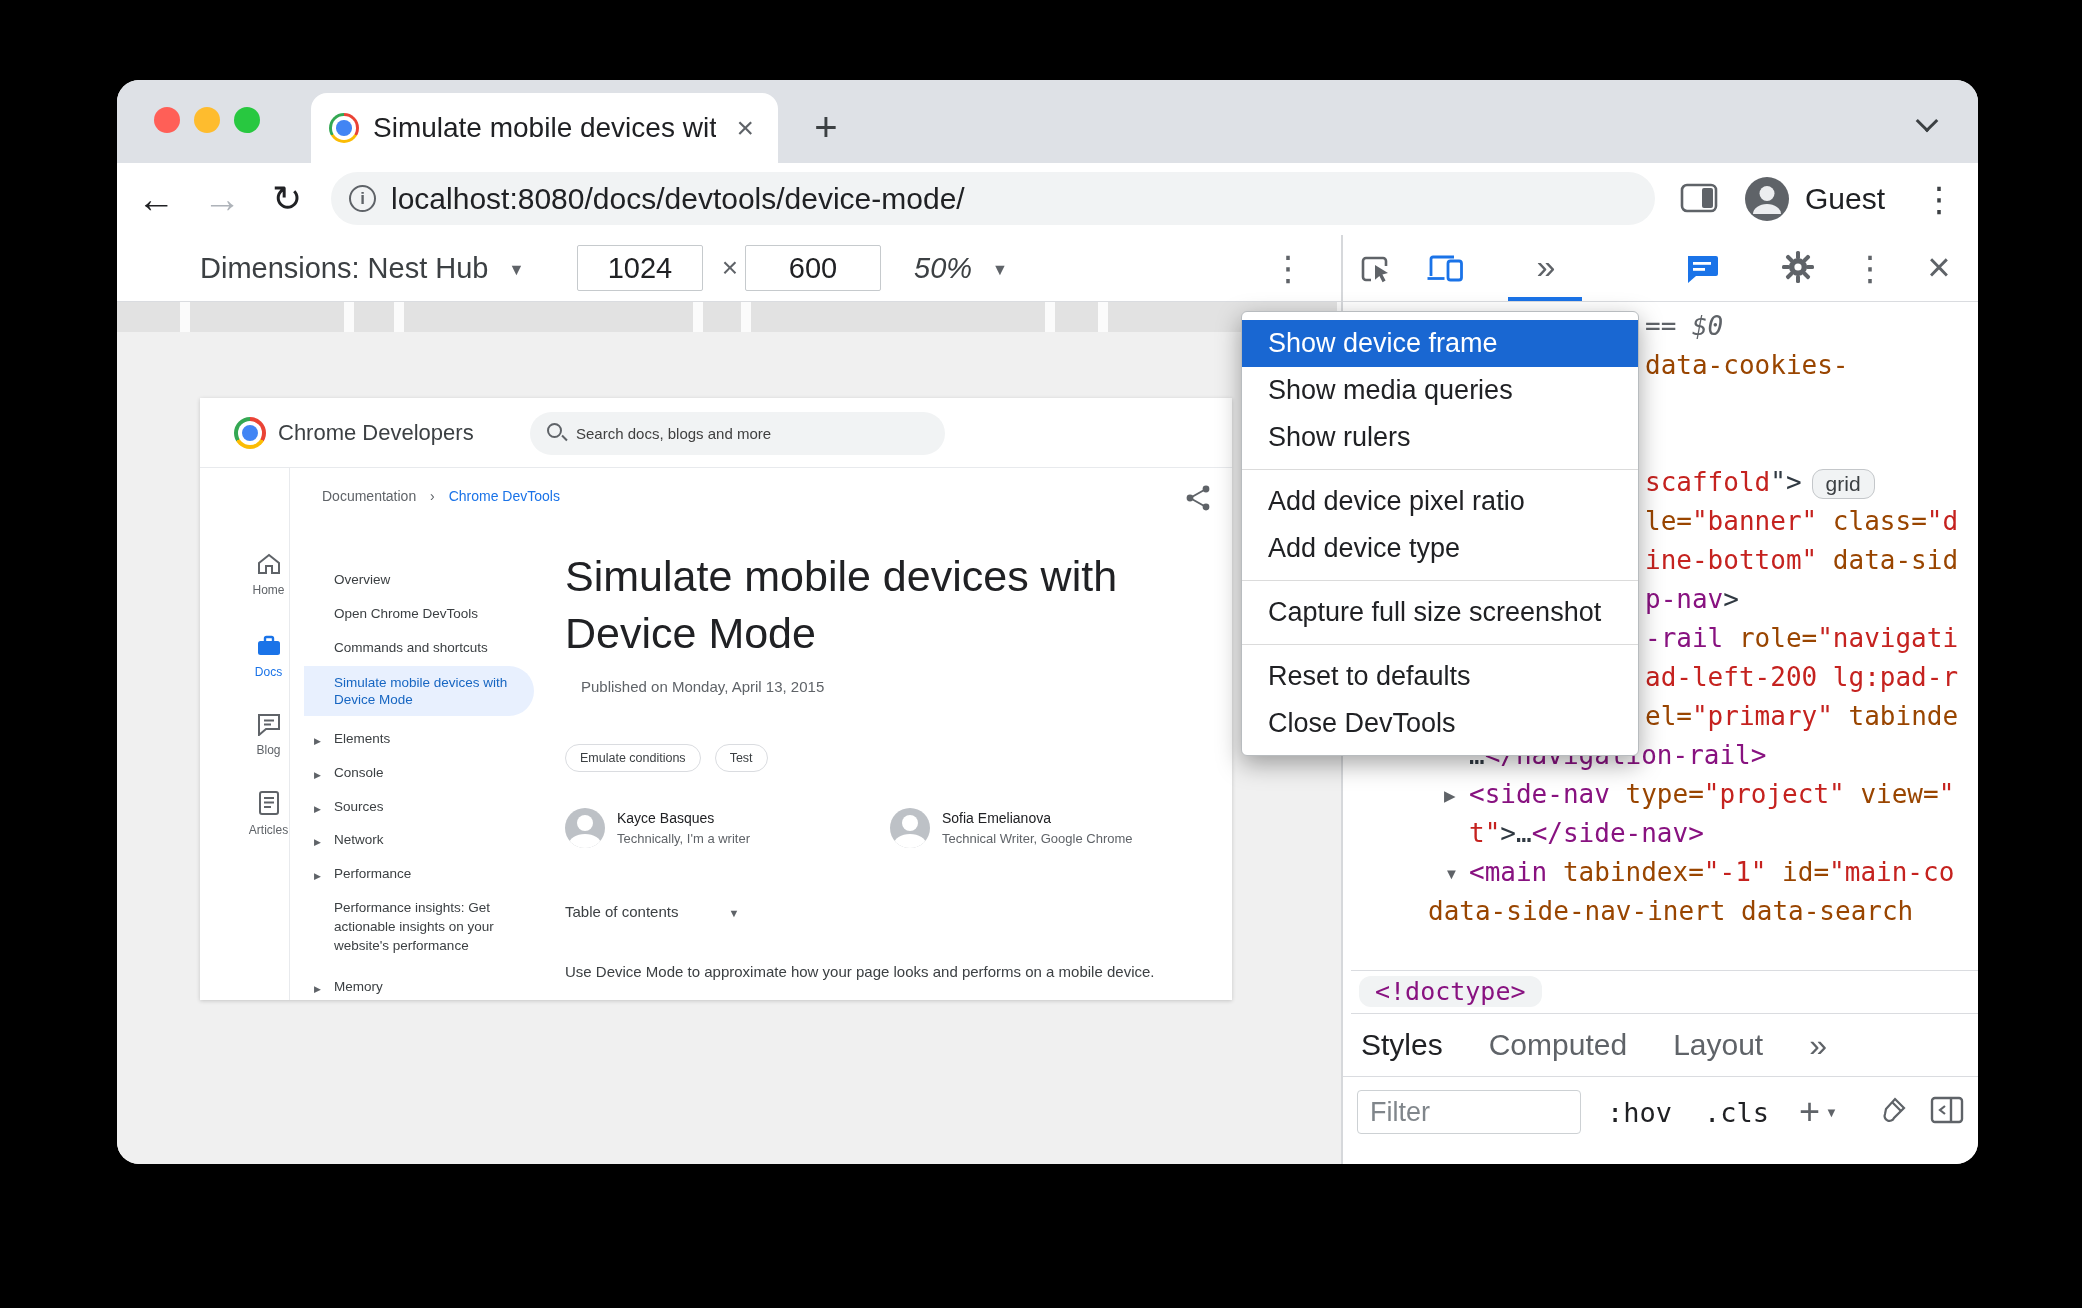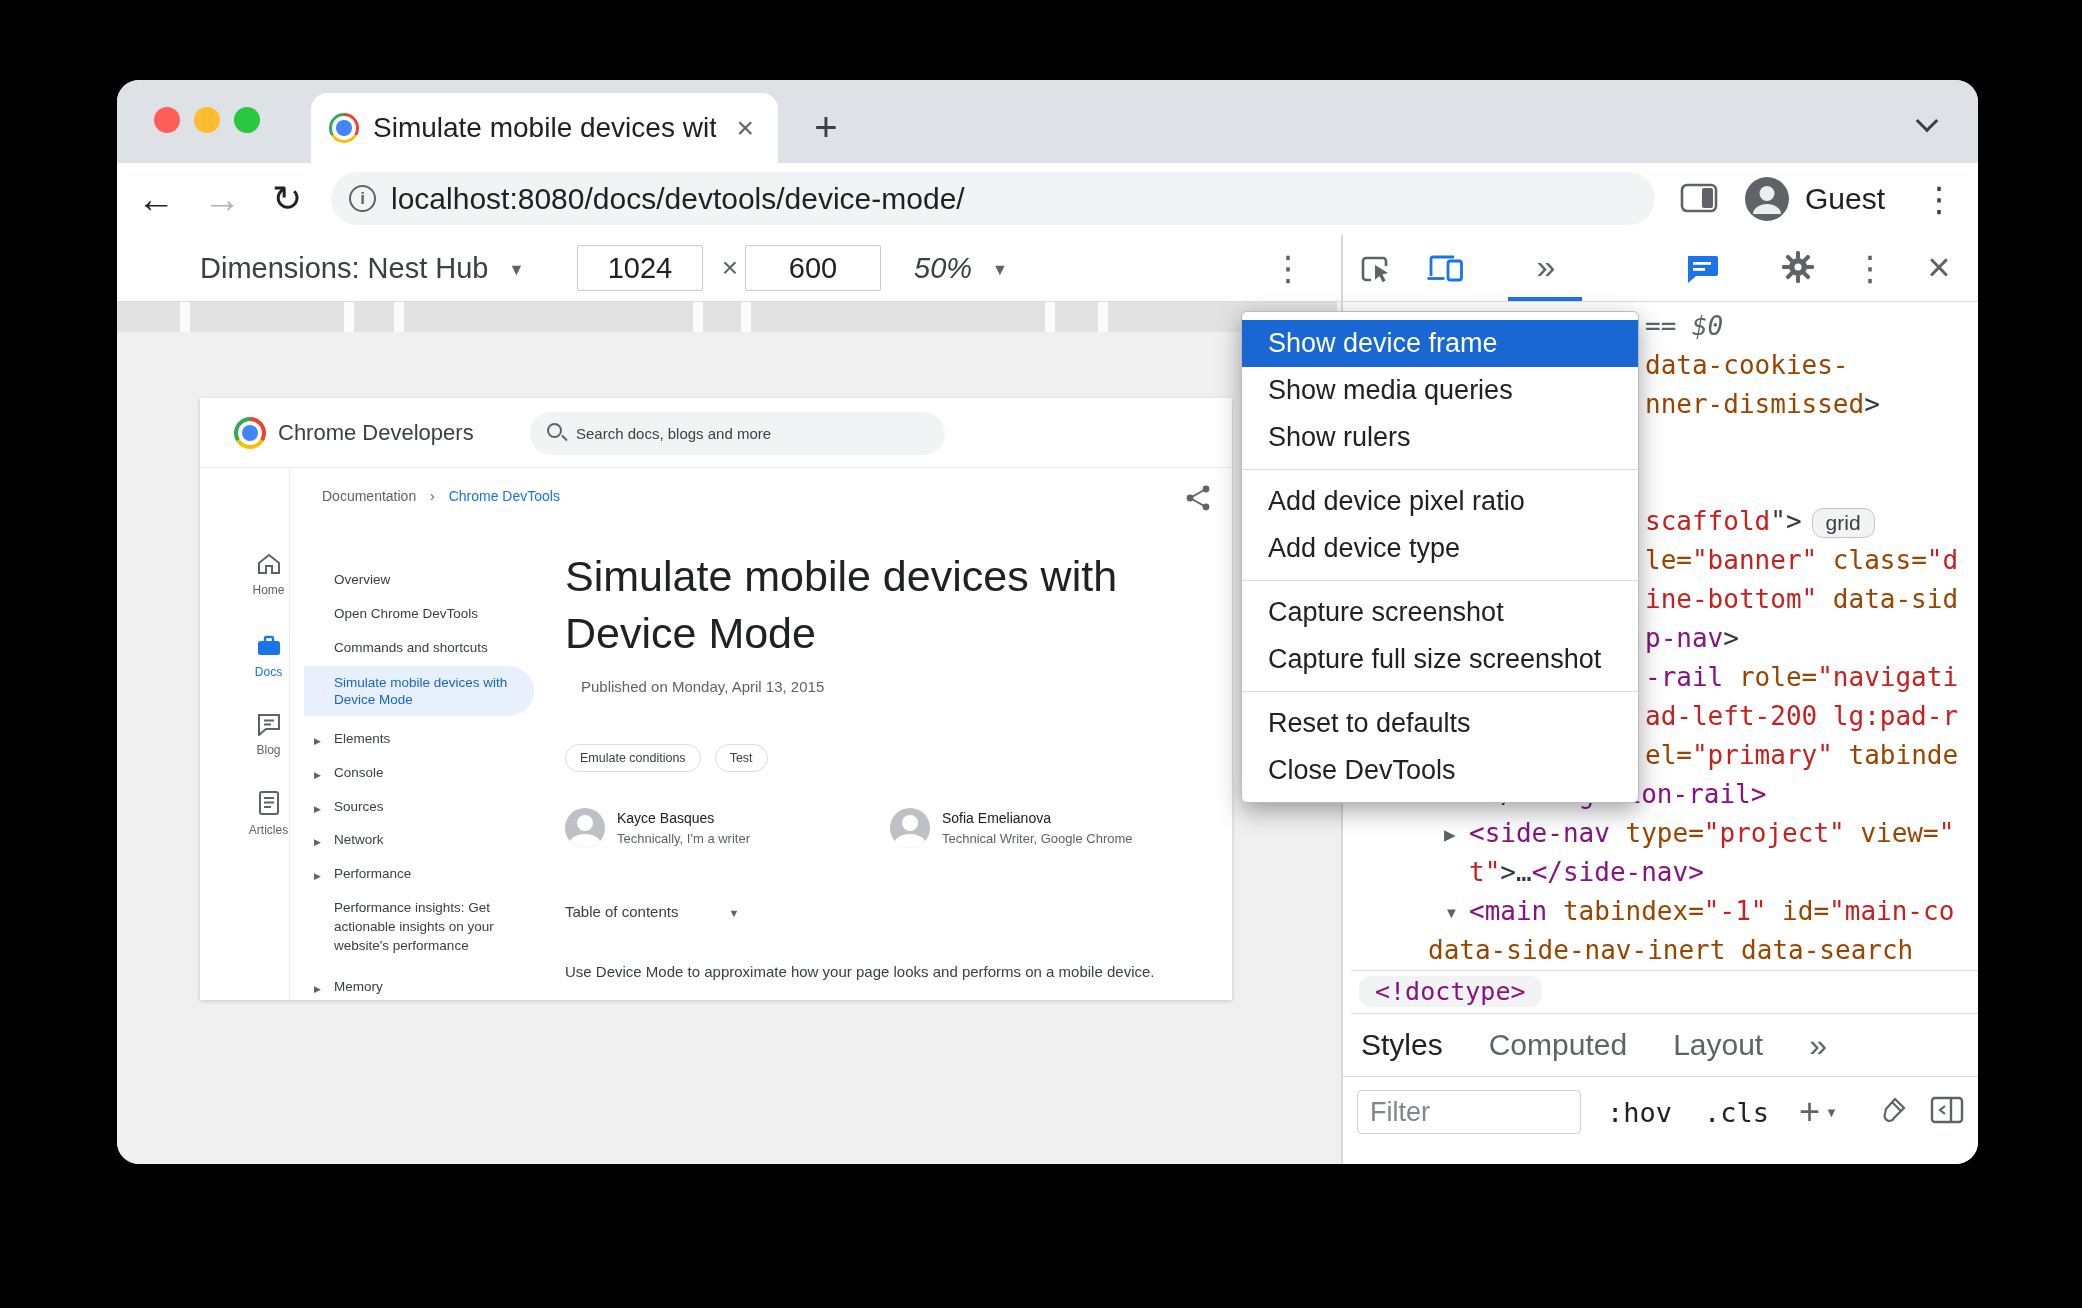--- a/index.html
+++ b/index.html
@@ -368,21 +368,20 @@
         </div>
         <div class="intro">Use Device Mode to approximate how your page looks and performs on a mobile device.</div>
       </div>
     </div>
   </div>
 
   <div class="devtools">
     <div class="code">
         <div class="code-line" style="padding-left: 302px;"><span class="tk-marker">== $0</span></div>
         <div class="code-line" style="padding-left: 302px;"><span class="tk-attr">data-cookies-</span></div>
-        <div class="code-line" style="padding-left: 302px;"><span class="tk-attr">nner-dismissed</span><span class="tk-plain">&gt;</span></div>
         <div class="code-line" style="padding-left: 302px;"></div>
         <div class="code-line" style="padding-left: 302px;"></div>
         <div class="code-line" style="padding-left: 302px;"><span class="tk-value">scaffold</span><span class="tk-plain">"&gt;</span><span class="grid-badge">grid</span></div>
         <div class="code-line" style="padding-left: 302px;"><span class="tk-attr">le=</span><span class="tk-value">"banner"</span><span class="tk-plain"> </span><span class="tk-attr">class=</span><span class="tk-value">"d</span></div>
         <div class="code-line" style="padding-left: 302px;"><span class="tk-value">ine-bottom"</span><span class="tk-plain"> </span><span class="tk-attr">data-sid</span></div>
         <div class="code-line" style="padding-left: 302px;"><span class="tk-tag">p-nav</span><span class="tk-plain">&gt;</span></div>
         <div class="code-line" style="padding-left: 302px;"><span class="tk-tag">-rail </span><span class="tk-attr">role=</span><span class="tk-value">"navigati</span></div>
         <div class="code-line" style="padding-left: 302px;"><span class="tk-value">ad-left-200 lg:pad-r</span></div>
         <div class="code-line" style="padding-left: 302px;"><span class="tk-attr">el=</span><span class="tk-value">"primary"</span><span class="tk-plain"> </span><span class="tk-attr">tabinde</span></div>
         <div class="code-line" style="padding-left: 126px;"><span class="tk-plain">…</span><span class="tk-tag">&lt;/navigation-rail&gt;</span></div>
@@ -423,20 +422,19 @@
   </div>
 
   <div class="ctx-menu">
       <div class="menu-item selected">Show device frame</div>
       <div class="menu-item">Show media queries</div>
       <div class="menu-item">Show rulers</div>
       <div class="menu-divider"></div>
       <div class="menu-item">Add device pixel ratio</div>
       <div class="menu-item">Add device type</div>
       <div class="menu-divider"></div>
-      <div class="menu-item">Capture screenshot</div>
       <div class="menu-item">Capture full size screenshot</div>
       <div class="menu-divider"></div>
       <div class="menu-item">Reset to defaults</div>
       <div class="menu-item">Close DevTools</div>
     </div>
 
 </div>
 
 </body></html>

